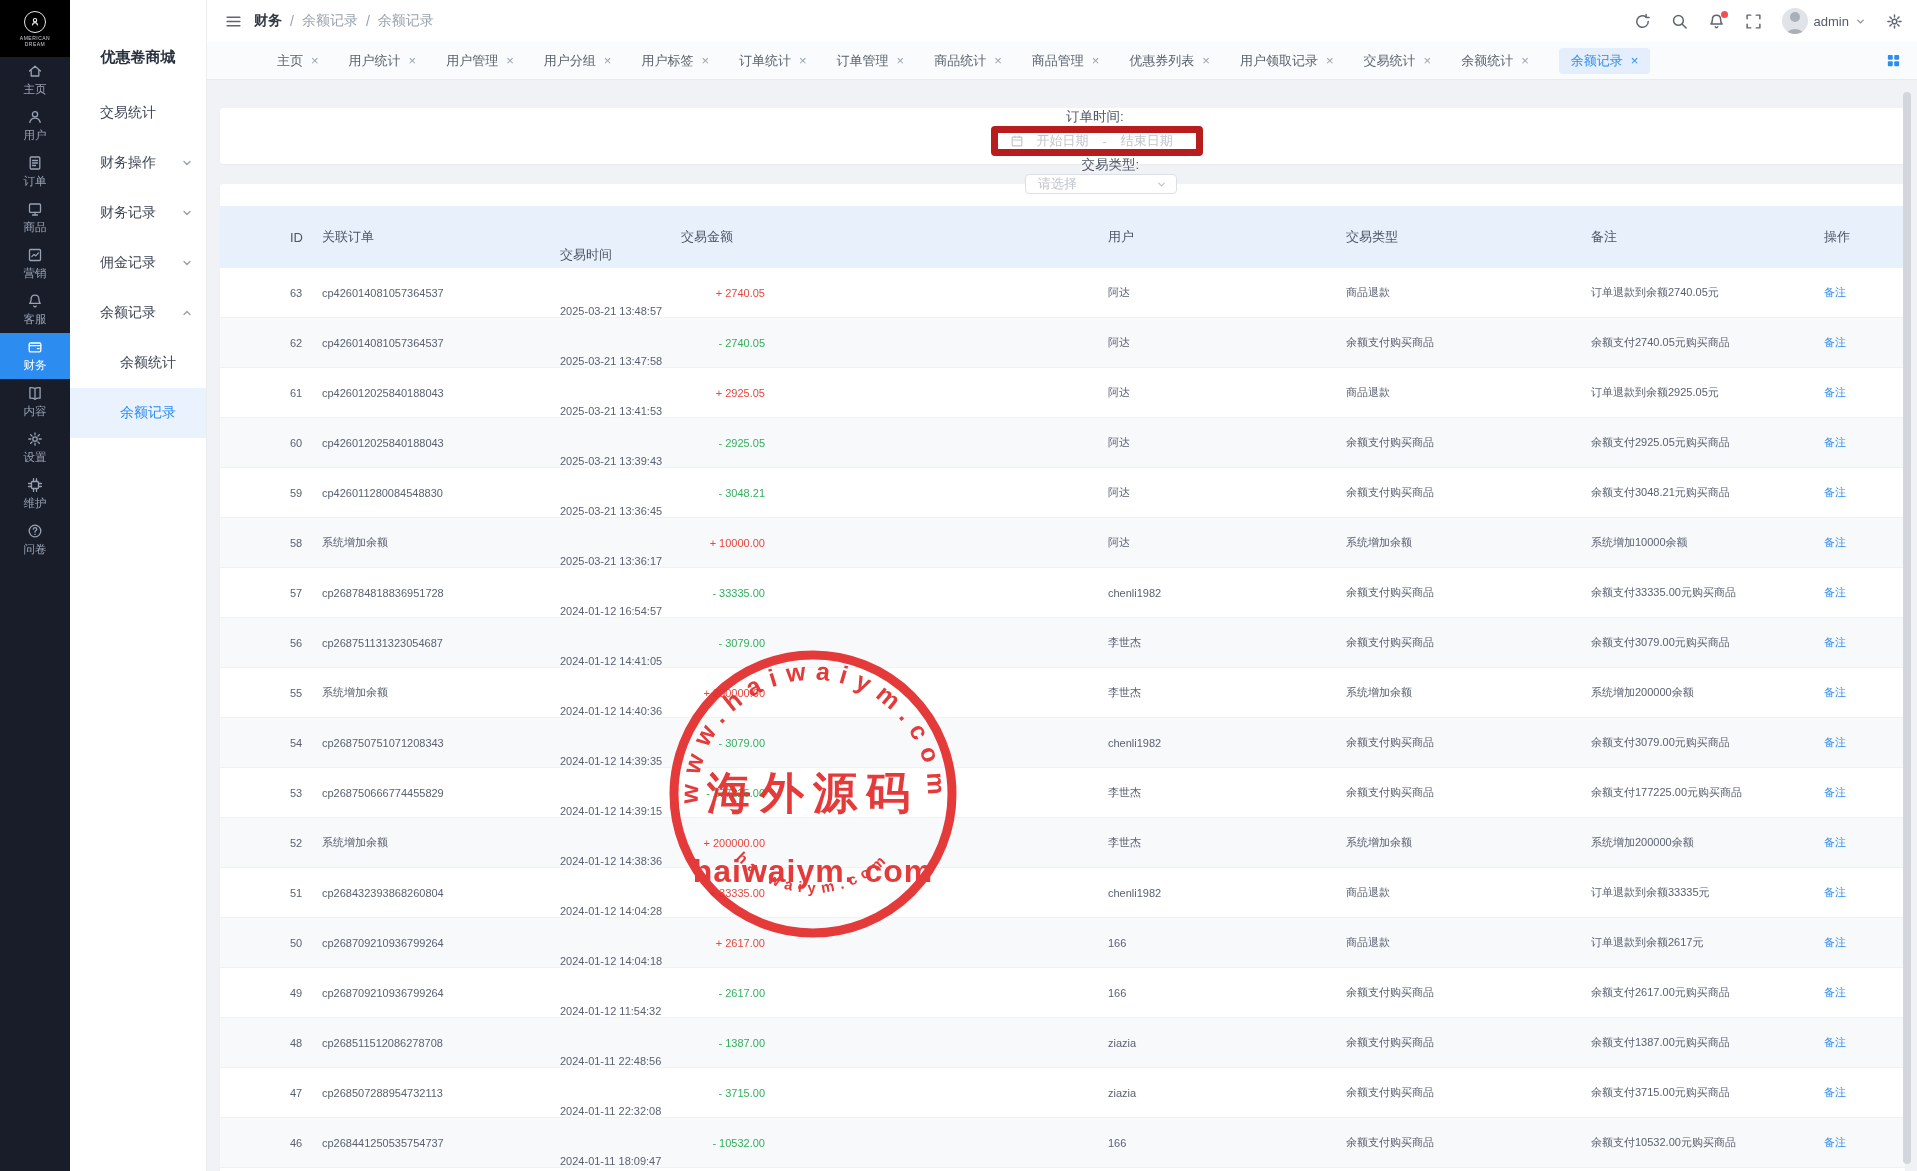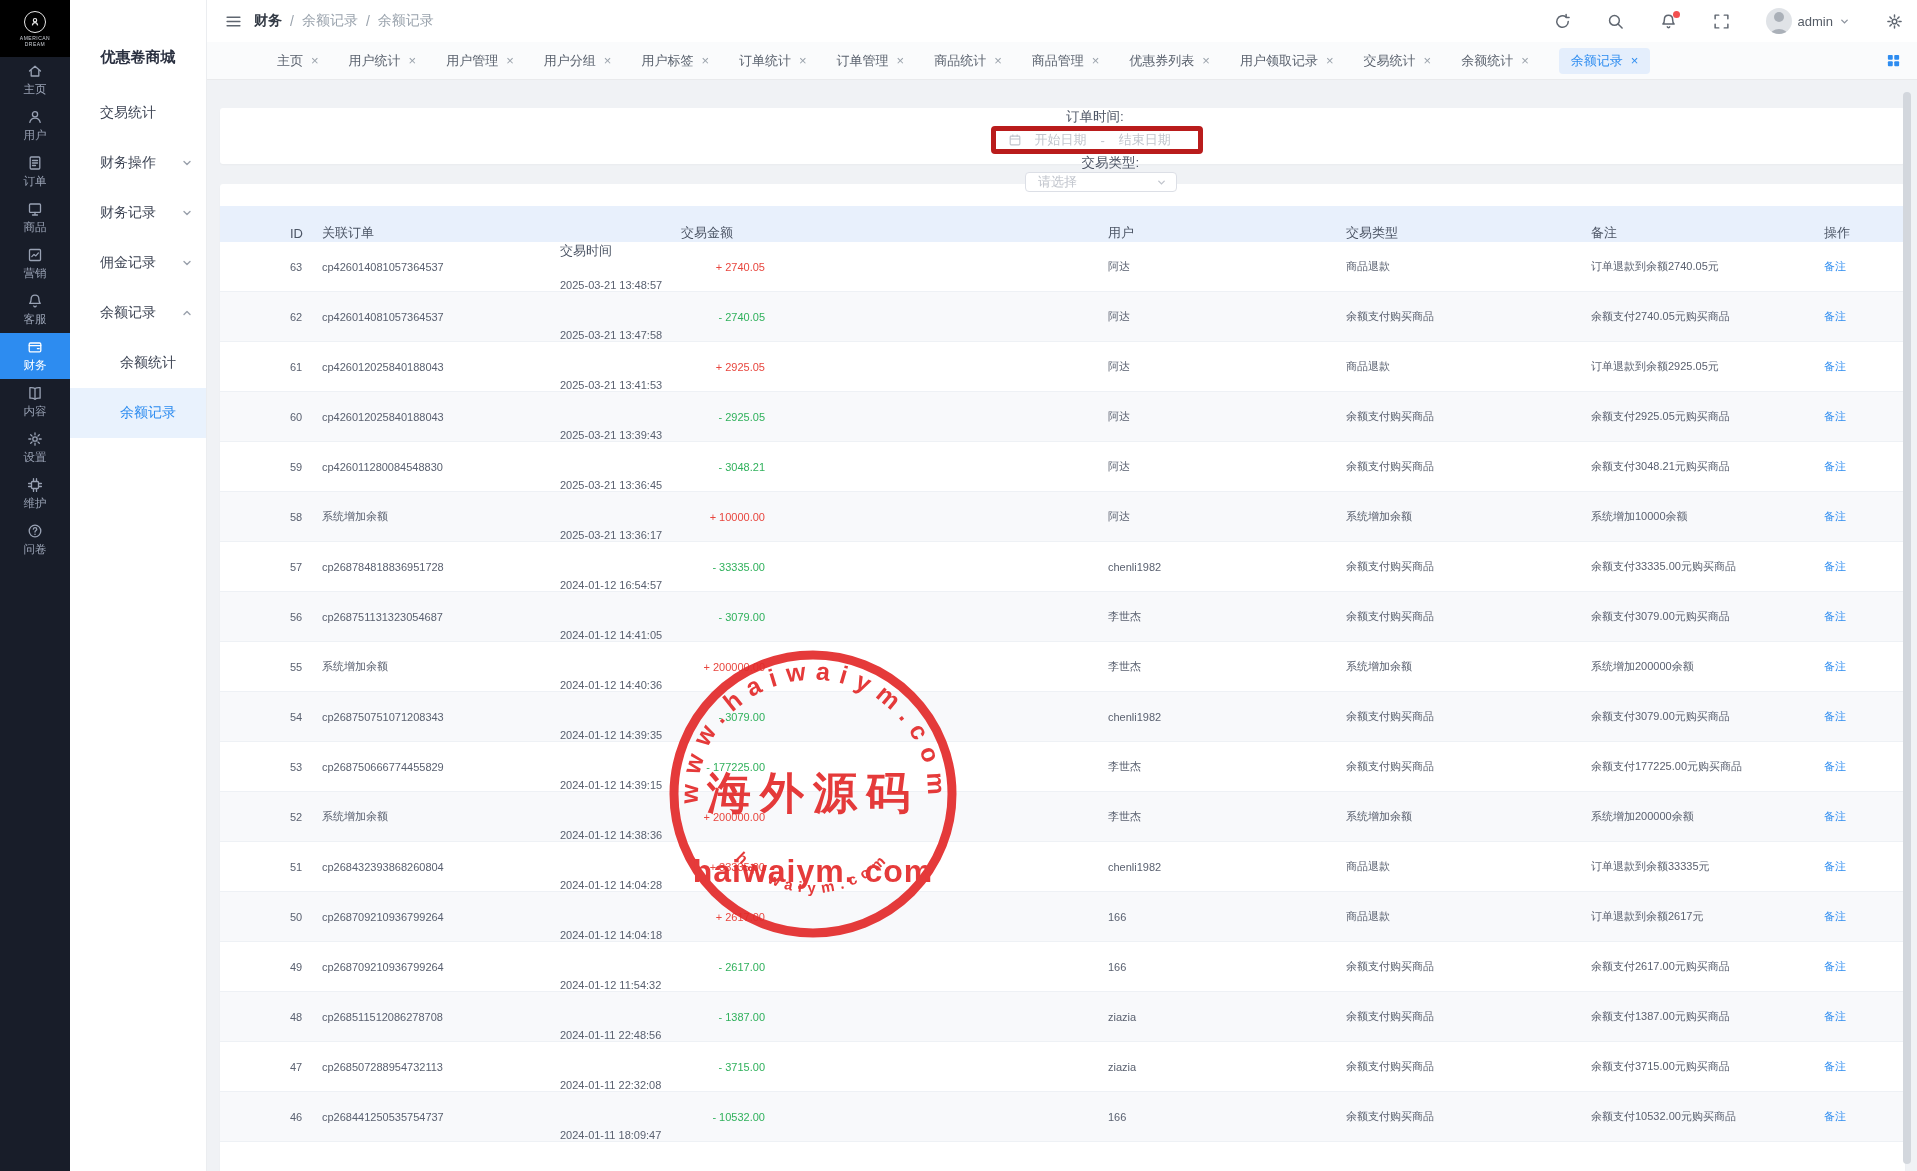--- a/index.html
+++ b/index.html
@@ -30,21 +30,21 @@
   .menu-item.active { background:#e9f2fd; color:#2d8cf0; }
 
   
   .main { position:absolute; left:207px; top:0; right:0; height:100%; }
   .topbar { height:42px; background:#fff; display:flex; align-items:center; padding:0 14px 0 18px; }
   .tb-icon { width:17px; height:17px; stroke:#5f6670; fill:none; stroke-width:1.4; stroke-linecap:round; stroke-linejoin:round; cursor:pointer; }
   .hamburger { margin-right:12px; }
   .breadcrumb { display:flex; align-items:center; gap:8px; font-size:14px; }
   .bc-current { font-weight:bold; color:#333a45; }
   .bc-sep, .bc-item { color:#9aa3ad; }
-  .topbar-right { margin-left:auto; display:flex; align-items:center; gap:36px; }
+  .topbar-right { margin-left:auto; display:flex; align-items:center; gap:20px; }
   .bell-wrap { position:relative; display:flex; }
   .bell-dot { position:absolute; top:-2px; right:-3px; width:7px; height:7px; border-radius:50%; background:#f25050; }
   .user-chip { display:flex; align-items:center; gap:6px; cursor:pointer; }
   .avatar { width:26px; height:26px; border-radius:50%; background:#e0e3e7; position:relative; overflow:hidden; }
   .avatar::before { content:""; position:absolute; top:4px; left:8px; width:10px; height:10px; border-radius:50%; background:#aab0b8; }
   .avatar::after { content:""; position:absolute; bottom:-9px; left:4px; width:18px; height:14px; border-radius:50%; background:#aab0b8; }
   .username { font-size:13px; color:#555c66; }
   .chev-sm { width:11px; height:11px; stroke:#8b929c; fill:none; stroke-width:1.5; stroke-linecap:round; }
 
   .tabstrip { height:38px; background:#fafbfc; border-bottom:1px solid #e9eaec; display:flex; align-items:center; padding:0 16px 0 70px; }
@@ -53,32 +53,32 @@
   .tab-close { margin-left:8px; color:#9aa2ab; font-size:13px; line-height:1; }
   .tab.active { background:#e4eefc; color:#2d8cf0; padding:4px 12px; border-radius:4px; margin-right:0; }
   .tab.active .tab-close { color:#2d8cf0; }
   .grid-btn { margin-left:12px; cursor:pointer; display:flex; }
   .grid-btn svg { width:15px; height:15px; fill:#2d8cf0; }
 
   .content { position:absolute; top:80px; left:0; right:0; bottom:0; }
   .card { background:#fff; border-radius:3px; box-shadow:0 1px 2px rgba(0,0,0,.03);flex-direction:column; }
   .filter-card { margin:28px 12px 0 13px; height:56px; display:flex; align-items:center; padding-left:65px; }
   .flabel { font-size:13.5px; color:#4e5666; }
-  .date-input { margin-left:3px; width:212px; height:30px; border:5px solid #b91c1c; border-radius:4px; background:#fff; display:flex; align-items:center; padding:0 10px 0 12px; cursor:pointer; }
+  .date-input { margin-left:3px; width:212px; height:30px; border:7px solid #b91c1c; border-radius:4px; background:#fff; display:flex; align-items:center; padding:0 10px 0 12px; cursor:pointer; }
   .date-input svg { width:14px; height:14px; stroke:#c0c4cc; fill:none; stroke-width:1.3; }
   .ph { color:#c0c4cc; font-size:13px; }
   .date-start { margin-left:13px; }
   .date-sep { margin:0 14px; color:#c0c4cc; font-size:13px; }
   .flabel.second { margin-left:31px; }
   .select { margin-left:12px; width:152px; height:36px; border:1px solid #dcdfe6; border-radius:4px; background:#fff; display:flex; align-items:center; justify-content:space-between; padding:0 9px 0 12px; cursor:pointer; }
   .select svg { width:11px; height:11px; stroke:#c0c4cc; fill:none; stroke-width:1.5; stroke-linecap:round; }
 
   .table-card { margin:20px 12px 0 13px; padding-top:22px; height:1100px; }
   .thead, .trow { display:grid; grid-template-columns:100px 240px 115px 105px 566px 245px 233px 1fr; align-items:center; }
-  .thead { height:36px; background:#e8f0fc; font-size:13px; color:#4c5565; }
+  .thead { height:62px; background:#e8f0fc; font-size:13px; color:#4c5565; }
   .trow { height:50px; font-size:11px; color:#5a6170; border-bottom:1px solid #eef1f5; }
   .trow:nth-child(even) { background:#f8f9fb; }
   .c0 { padding-left:70px; }
   .c1 { padding-left:2px; }
   .c2 { white-space:nowrap;margin-top:36px; }
   .thead .c3 { text-align:left; padding-left:6px; }
   .trow .c3 { text-align:right; padding-right:15px; white-space:nowrap; }
   .c4 { padding-left:328px; }
   .amt-pos { color:#e8463e; }
   .amt-neg { color:#30b15c; }

